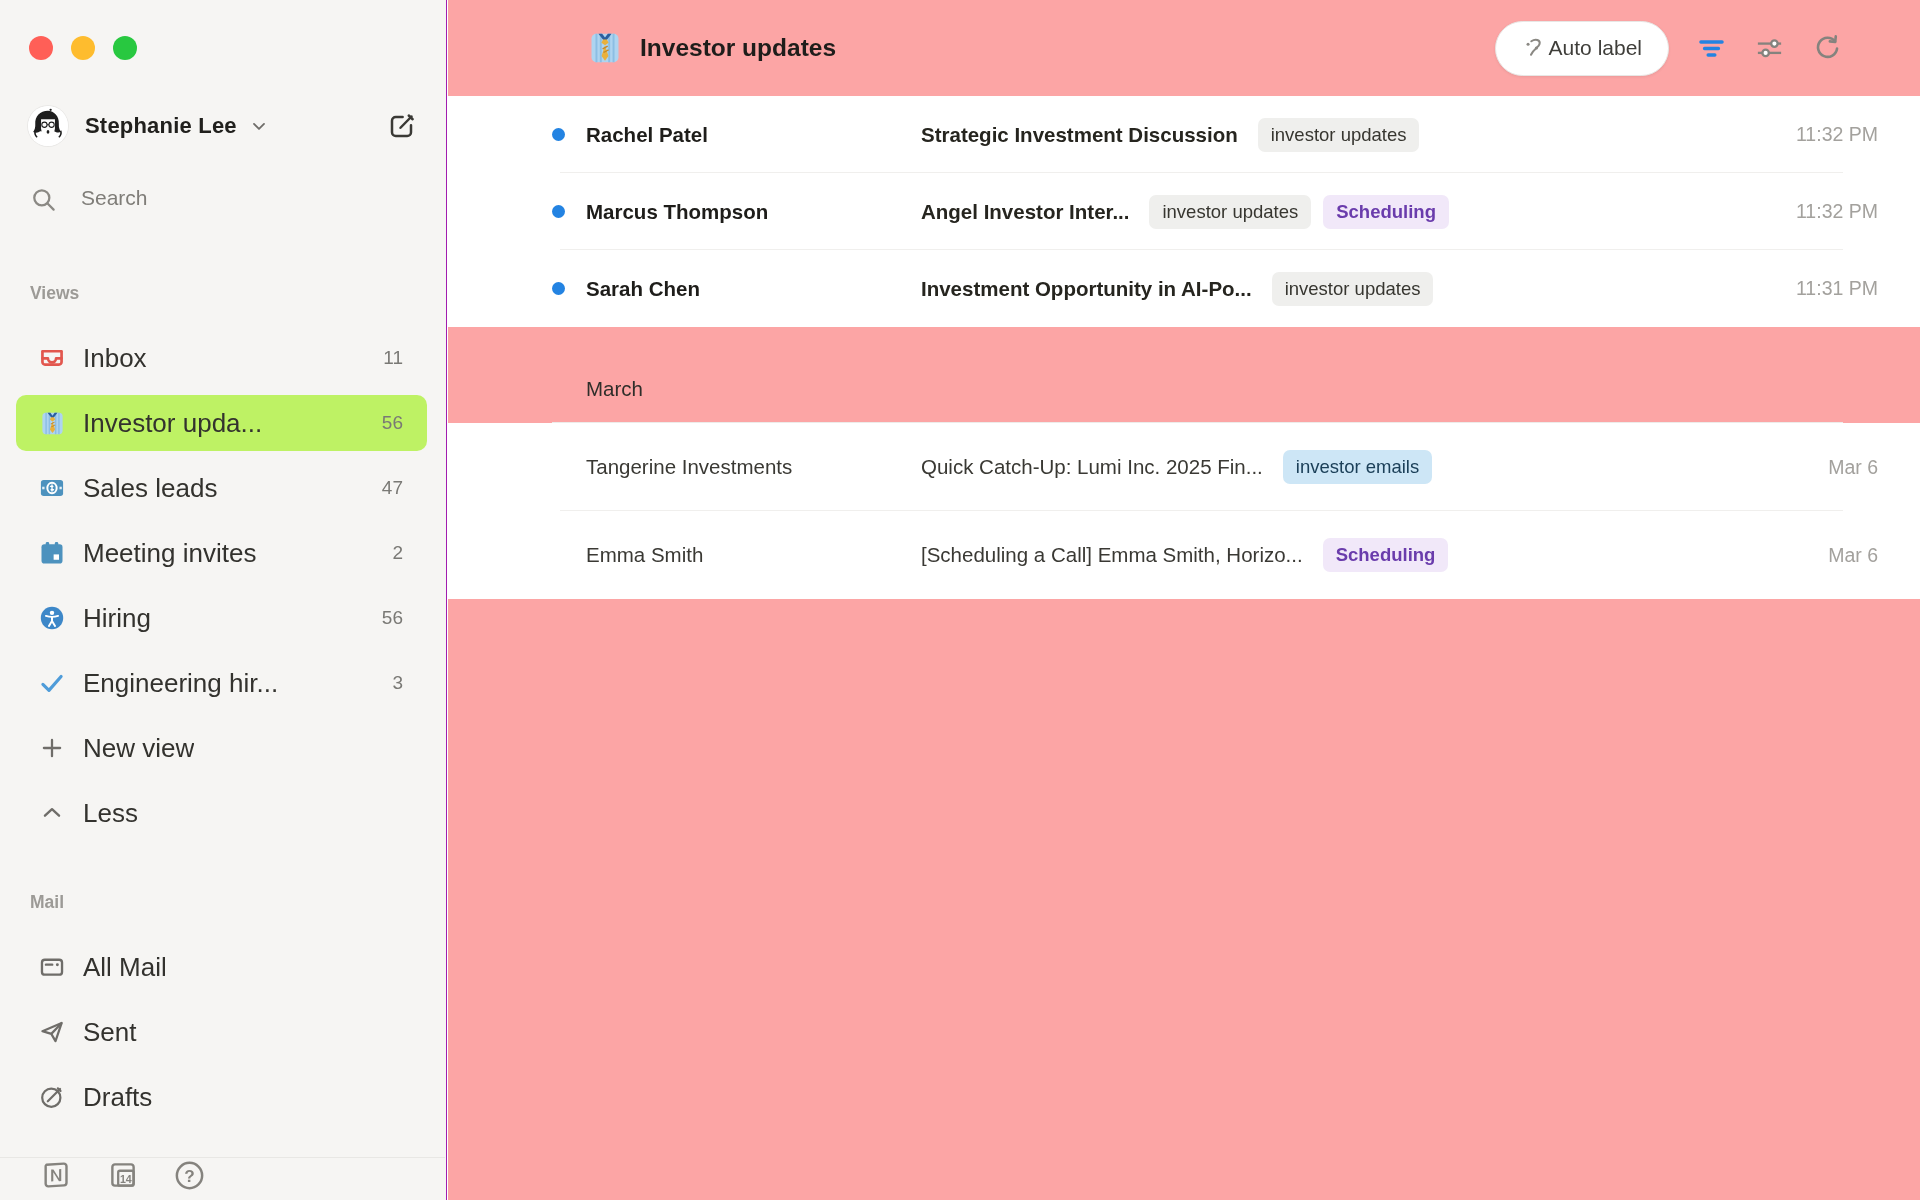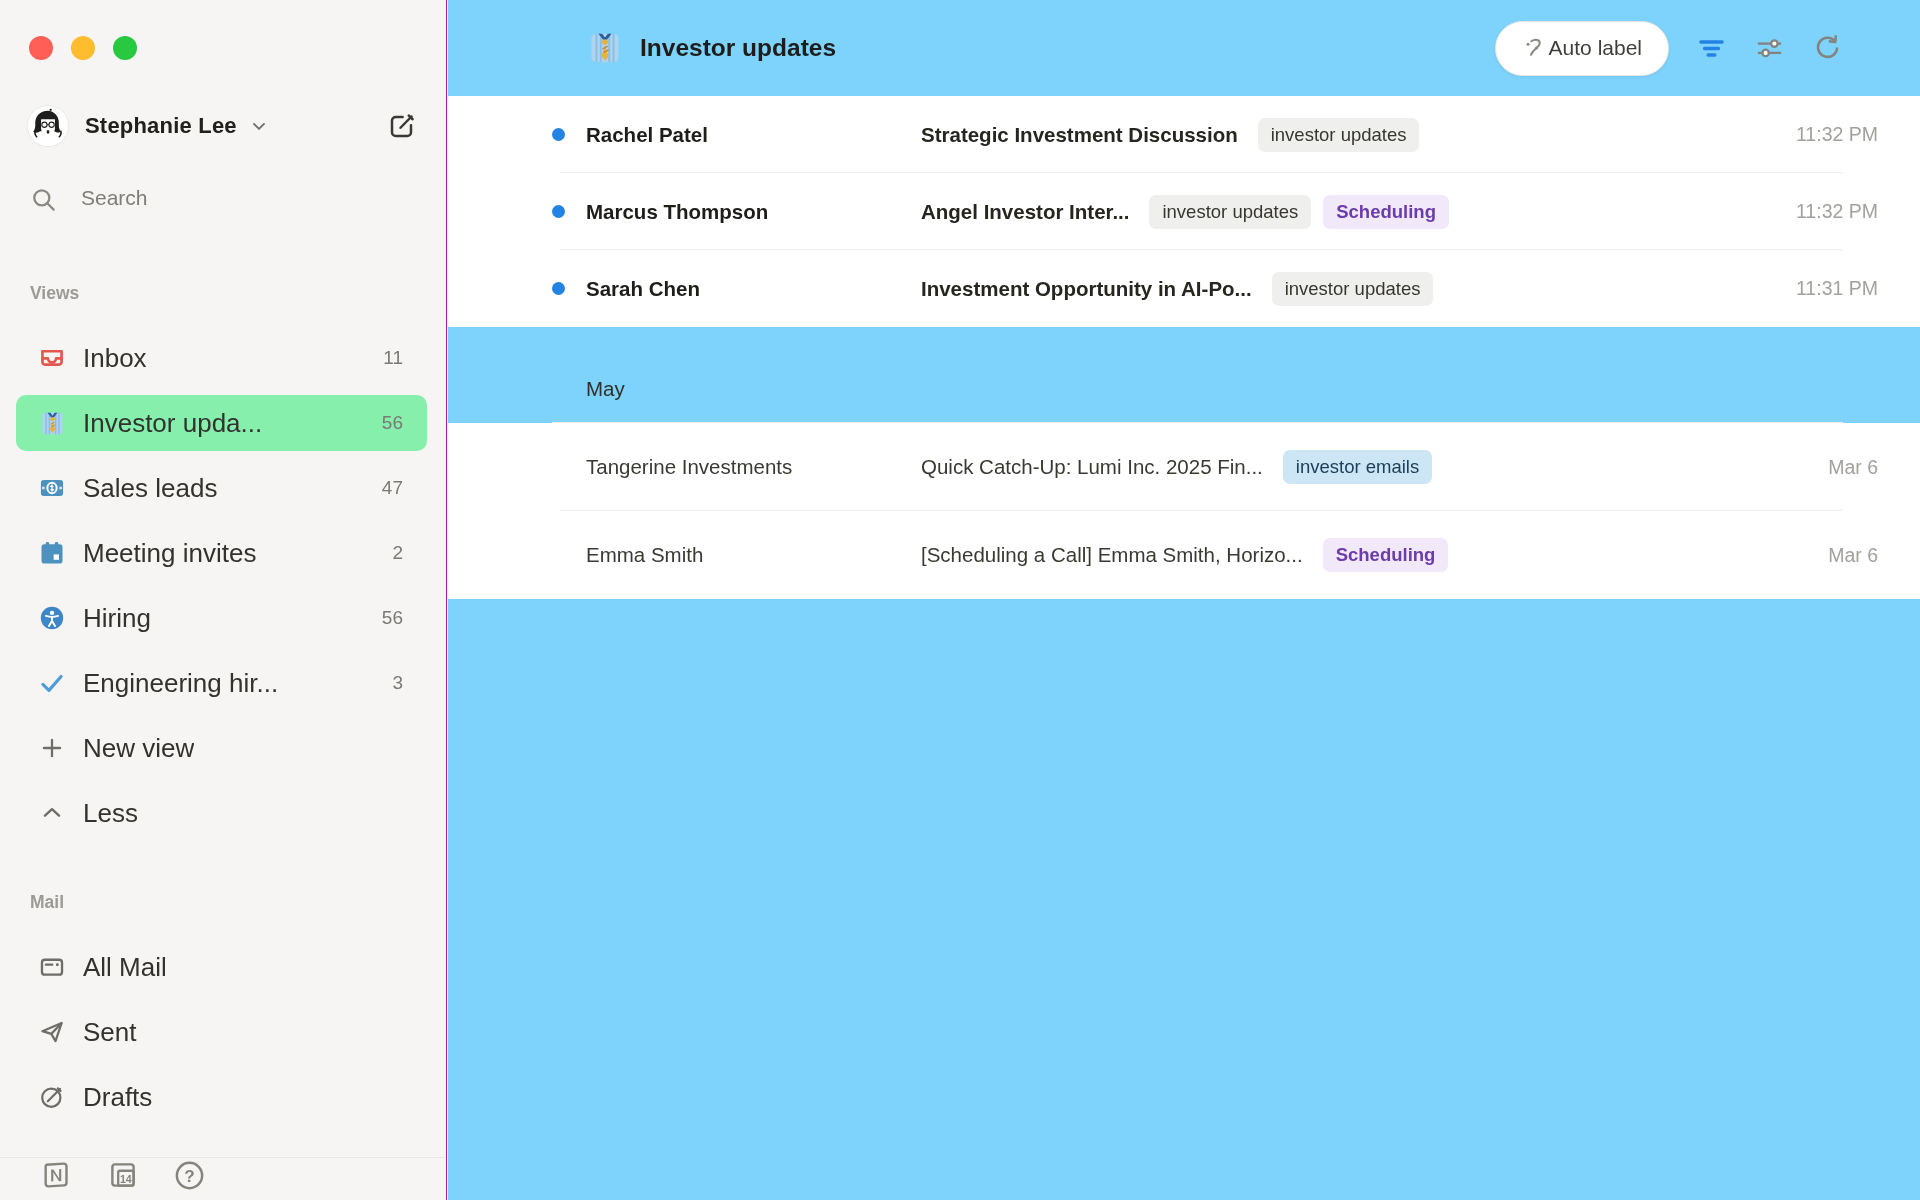--- a/index.html
+++ b/index.html
@@ -25,27 +25,27 @@
   .search-row { position:absolute; top:186px; left:30px; display:flex; align-items:flex-start; }
   .search-row .search-label { margin-left:24px; font-size:21px; color:#7F7D78; }
 
   .section-label { position:absolute; left:30px; font-size:17.5px; font-weight:600; color:#9C9A96; }
   .sec-views { top:283px; } .sec-mail { top:892px; }
 
   .nav-list { position:absolute; left:16px; right:19px; }
   .list-views { top:330px; } .list-mail { top:939px; }
   .nav-row { height:56px; margin-bottom:9px; display:flex; align-items:center;
              padding:0 24px 0 22px; border-radius:10px; cursor:pointer; }
-  .nav-row.selected { background:#86efac; }
+  .nav-row.selected { background:#bef264; }
   .nav-icon { width:28px; height:28px; display:flex; align-items:center; justify-content:center; flex-shrink:0; }
   .nav-label { margin-left:17px; font-size:26px; color:#33322E; white-space:nowrap; overflow:hidden; }
   .nav-count { margin-left:auto; font-size:19px; color:#7A7975; }
 
   
-  .main { position:absolute; left:448px; top:0; right:0; bottom:0; background:#7dd3fc; }
+  .main { position:absolute; left:448px; top:0; right:0; bottom:0; background:#fca5a5; }
   .main-header { position:absolute; left:0; right:0; top:0; height:96px;
                  display:flex; align-items:center; padding-left:139px; padding-right:77px; }
   .title-icon { width:36px; height:36px; flex-shrink:0; }
   .page-title { margin-left:17px; font-size:24.5px; font-weight:700; color:#1E1D1B; margin-right:auto; white-space:nowrap; }
   .auto-label-btn { height:55px; display:flex; align-items:center; padding:0 26px;
                     background:#fff; border:1px solid #E8E7E5; border-radius:28px;
                     box-shadow:0 1px 3px rgba(0,0,0,0.07); cursor:pointer; }
   .auto-label-btn .lbl { font-size:21px; color:#3F3E3A; }
   .hdr-icon { width:32px; height:32px; display:flex; align-items:center; justify-content:center; cursor:pointer; }
   .hdr-icon + .hdr-icon, .auto-label-btn + .hdr-icon { margin-left:26px; }
@@ -366,21 +366,21 @@
         <span class="dot"></span>
         <span class="sender">Sarah Chen</span>
         <span class="subject">Investment Opportunity in AI-Po...</span>
         <span class="labels">
           <span class="pill" data-color="gray">investor updates</span>
         </span>
         <span class="time">11:31 PM</span>
       </div>
 
       <div class="group-header">
-        <span class="group-title">May</span>
+        <span class="group-title">March</span>
       </div>
 
       <div class="email-row tall sep">
         <span class="dot hidden"></span>
         <span class="sender">Tangerine Investments</span>
         <span class="subject">Quick Catch-Up: Lumi Inc. 2025 Fin...</span>
         <span class="labels">
           <span class="pill" data-color="blue">investor emails</span>
         </span>
         <span class="time">Mar 6</span>

